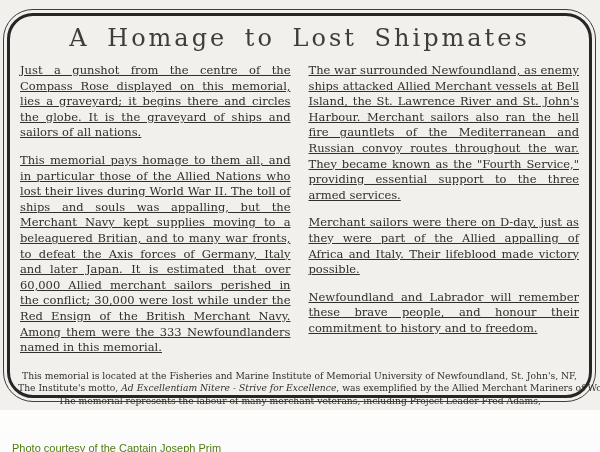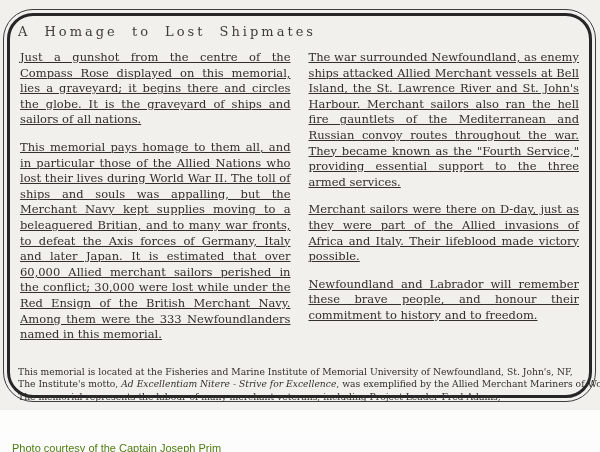--- a/index.html
+++ b/index.html
@@ -26,22 +26,22 @@
     left: 7px; top: 13px; right: 8px; bottom: 12px;
     border: 3px solid #262626;
     border-radius: 26px;
   }
   .plaque-content {
     position: absolute;
     left: 12px; top: 18px; right: 13px; bottom: 16px;
     padding: 4px 6px;
   }
   .title {
-    text-align: left;
-    font-size: 13px;
+    text-align: center;
+    font-size: 24px;
     font-weight: normal;
     letter-spacing: 3px;
     word-spacing: 7px;
     color: #403d39;
     margin: 2px 0 11px 0;
   }
   .columns {
     display: flex;
     gap: 18px;
     padding: 0 2px;
@@ -49,22 +49,22 @@
   .col { flex: 1; min-width: 0; }
   .col p {
     margin: 0 0 12px 0;
     text-align: justify;
     font-size: 11.5px;
     line-height: 15.6px;
     color: #332f2a;
     text-decoration: underline;
   }
   .footer {
-    margin-top: 11px;
-    text-align: left;
+    margin-top: 2px;
+    text-align: center;
     font-size: 9.2px;
     line-height: 12.6px;
     color: #332f2a;
   }
   .footer .fline { white-space: nowrap; }
   .captions {
     background: #fcfcfc;
     font-family: "Liberation Sans", sans-serif;
     font-size: 11px;
     line-height: 17px;
@@ -82,21 +82,21 @@
     <div class="frame-inner"></div>
     <div class="plaque-content">
       <h1 class="title">A Homage to Lost Shipmates</h1>
       <div class="columns">
         <div class="col">
           <p>Just a gunshot from the centre of the Compass Rose displayed on this memorial, lies a graveyard; it begins there and circles the globe. It is the graveyard of ships and sailors of all nations.</p>
           <p>This memorial pays homage to them all, and in particular those of the Allied Nations who lost their lives during World War II. The toll of ships and souls was appalling, but the Merchant Navy kept supplies moving to a beleaguered Britian, and to many war fronts, to defeat the Axis forces of Germany, Italy and later Japan. It is estimated that over 60,000 Allied merchant sailors perished in the conflict; 30,000 were lost while under the Red Ensign of the British Merchant Navy. Among them were the 333 Newfoundlanders named in this memorial.</p>
         </div>
         <div class="col">
           <p>The war surrounded Newfoundland, as enemy ships attacked Allied Merchant vessels at Bell Island, the St. Lawrence River and St. John's Harbour. Merchant sailors also ran the hell fire gauntlets of the Mediterranean and Russian convoy routes throughout the war. They became known as the "Fourth Service," providing essential support to the three armed services.</p>
-          <p>Merchant sailors were there on D-day, just as they were part of the Allied invasions of Africa and Italy. Their lifeblood made victory possible.</p>
+          <p>Merchant sailors were there on D-day, just as they were part of the Allied appalling of Africa and Italy. Their lifeblood made victory possible.</p>
           <p>Newfoundland and Labrador will remember these brave people, and honour their commitment to history and to freedom.</p>
         </div>
       </div>
       <div class="footer">
         <div class="fline">This memorial is located at the Fisheries and Marine Institute of Memorial University of Newfoundland, St. John's, NF,</div>
         <div class="fline"><span>The Institute's motto, </span><i>Ad Excellentiam Nitere - Strive for Excellence</i><span>, was exemplified by the Allied Merchant Mariners of World War II.</span></div>
         <div class="fline">The memorial represents the labour of many merchant veterans, including Project Leader Fred Adams,</div>
 
       </div>
     </div>

